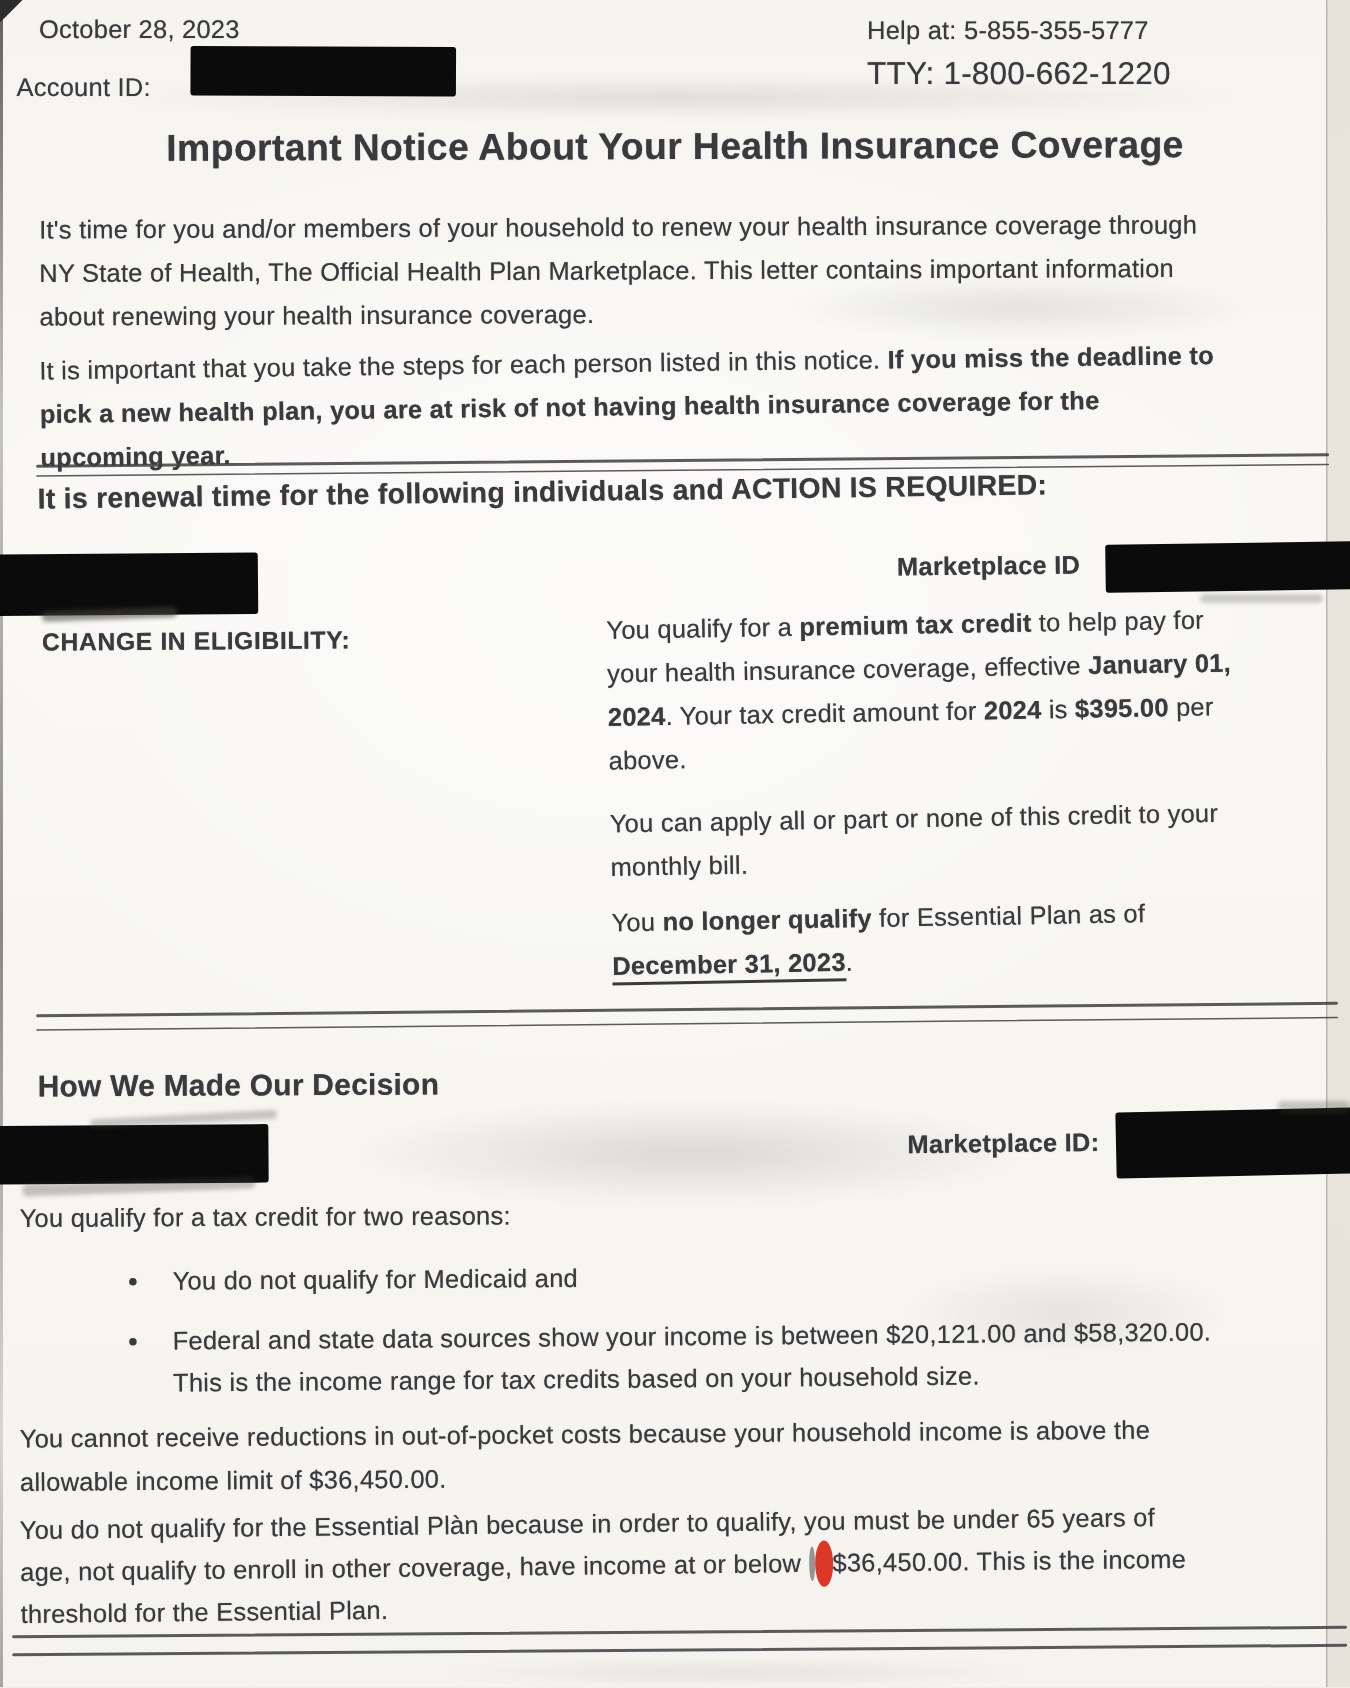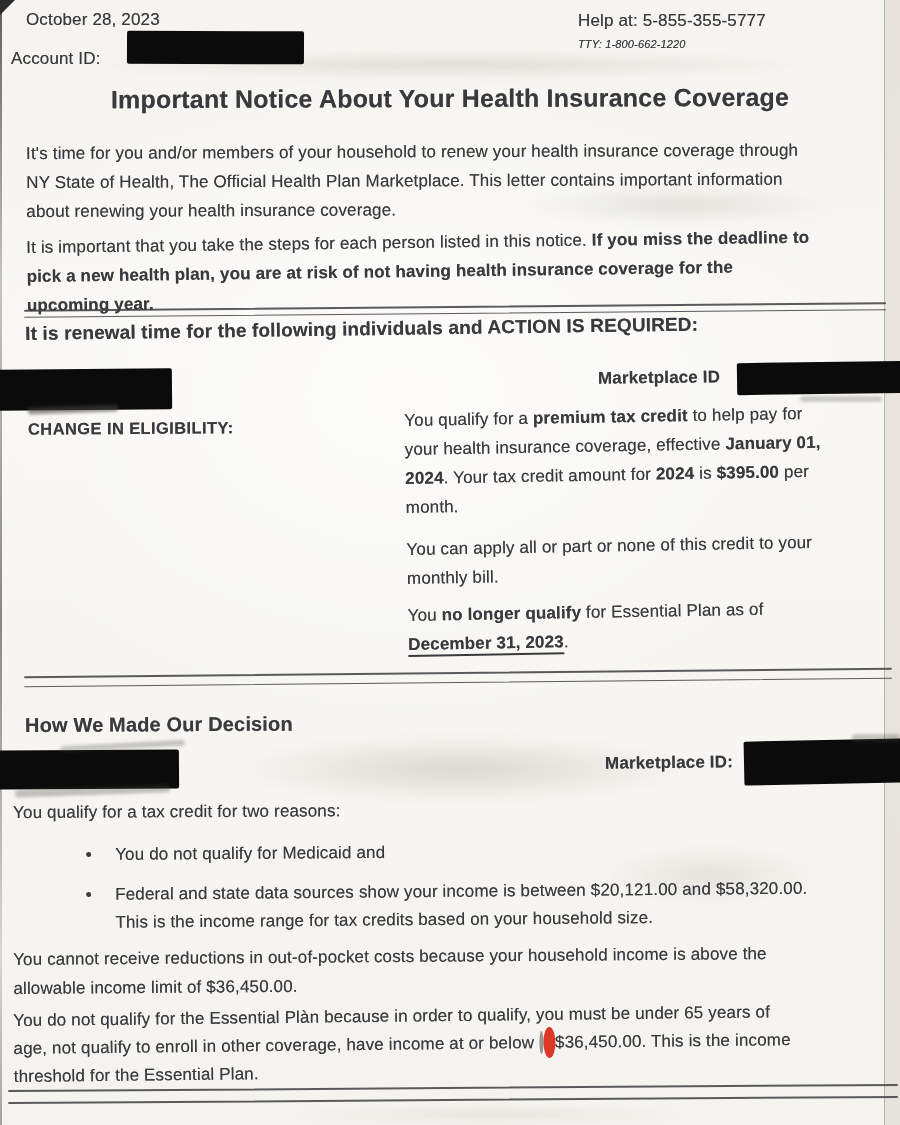--- a/index.html
+++ b/index.html
@@ -38,21 +38,21 @@
     background:rgba(62,62,66,.85); }
 
   
   .redact { background:#0b0b0b; border-radius:2px; }
 
   
   .hdr-date  { left:26px; top:10px;  font-size:17px; }
   .hdr-account { left:11px; top:37px; font-size:17px;margin-top:12px; }
   .redact-account { left:127px; top:31px; width:177px; height:33px; transform:rotate(.2deg); }
   .hdr-help { left:578px; top:11px; font-size:17px; }
-  .hdr-tty  { left:578px; top:38px; font-size:11px;font-style:italic; }
+  .hdr-tty  { left:578px; top:38px; font-size:21px; }
 
   .title { left:0; right:0; top:84px; text-align:center;
     font-size:25px; font-weight:700; letter-spacing:.2px; transform:rotate(-.2deg); }
 
   .para { font-size:17px; line-height:29px; }
   .p1 { left:26px; top:139px; width:860px; transform:rotate(-.25deg); transform-origin:left top; }
   .p2 { left:26px; top:233px; width:860px; transform:rotate(-.75deg); transform-origin:left top; }
 
   .sep1 { left:24px; right:14px; top:306px; transform:rotate(-.5deg); }
   .sep1 i:first-child { margin-bottom:5px; }
@@ -161,21 +161,21 @@
   <div class="redact redact-mkt1"></div>
   <div class="smudge-dark tail-mkt1" style="opacity:.45"></div>
 
   <div class="change-label txt">CHANGE IN ELIGIBILITY:</div>
 
   <div class="rcol txt">
     <p>
       <span class="ln"><span>You qualify for a </span><span class="b">premium tax credit</span><span> to help pay for</span></span>
       <span class="ln"><span>your health insurance coverage, effective </span><span class="b">January 01,</span></span>
       <span class="ln"><span class="b">2024</span><span>. Your tax credit amount for </span><span class="b">2024</span><span> is </span><span class="b">$395.00</span><span> per</span></span>
-      <span class="ln"><span>month.</span></span>
+      <span class="ln"><span>above.</span></span>
     </p>
     <p class="rp2">
       <span class="ln"><span>You can apply all or part or none of this credit to your</span></span>
       <span class="ln"><span>monthly bill.</span></span>
     </p>
     <p class="rp3">
       <span class="ln"><span>You </span><span class="b">no longer qualify</span><span> for Essential Plan as of</span></span>
       <span class="ln"><span class="b u">December 31, 2023</span><span>.</span></span>
     </p>
   </div>

